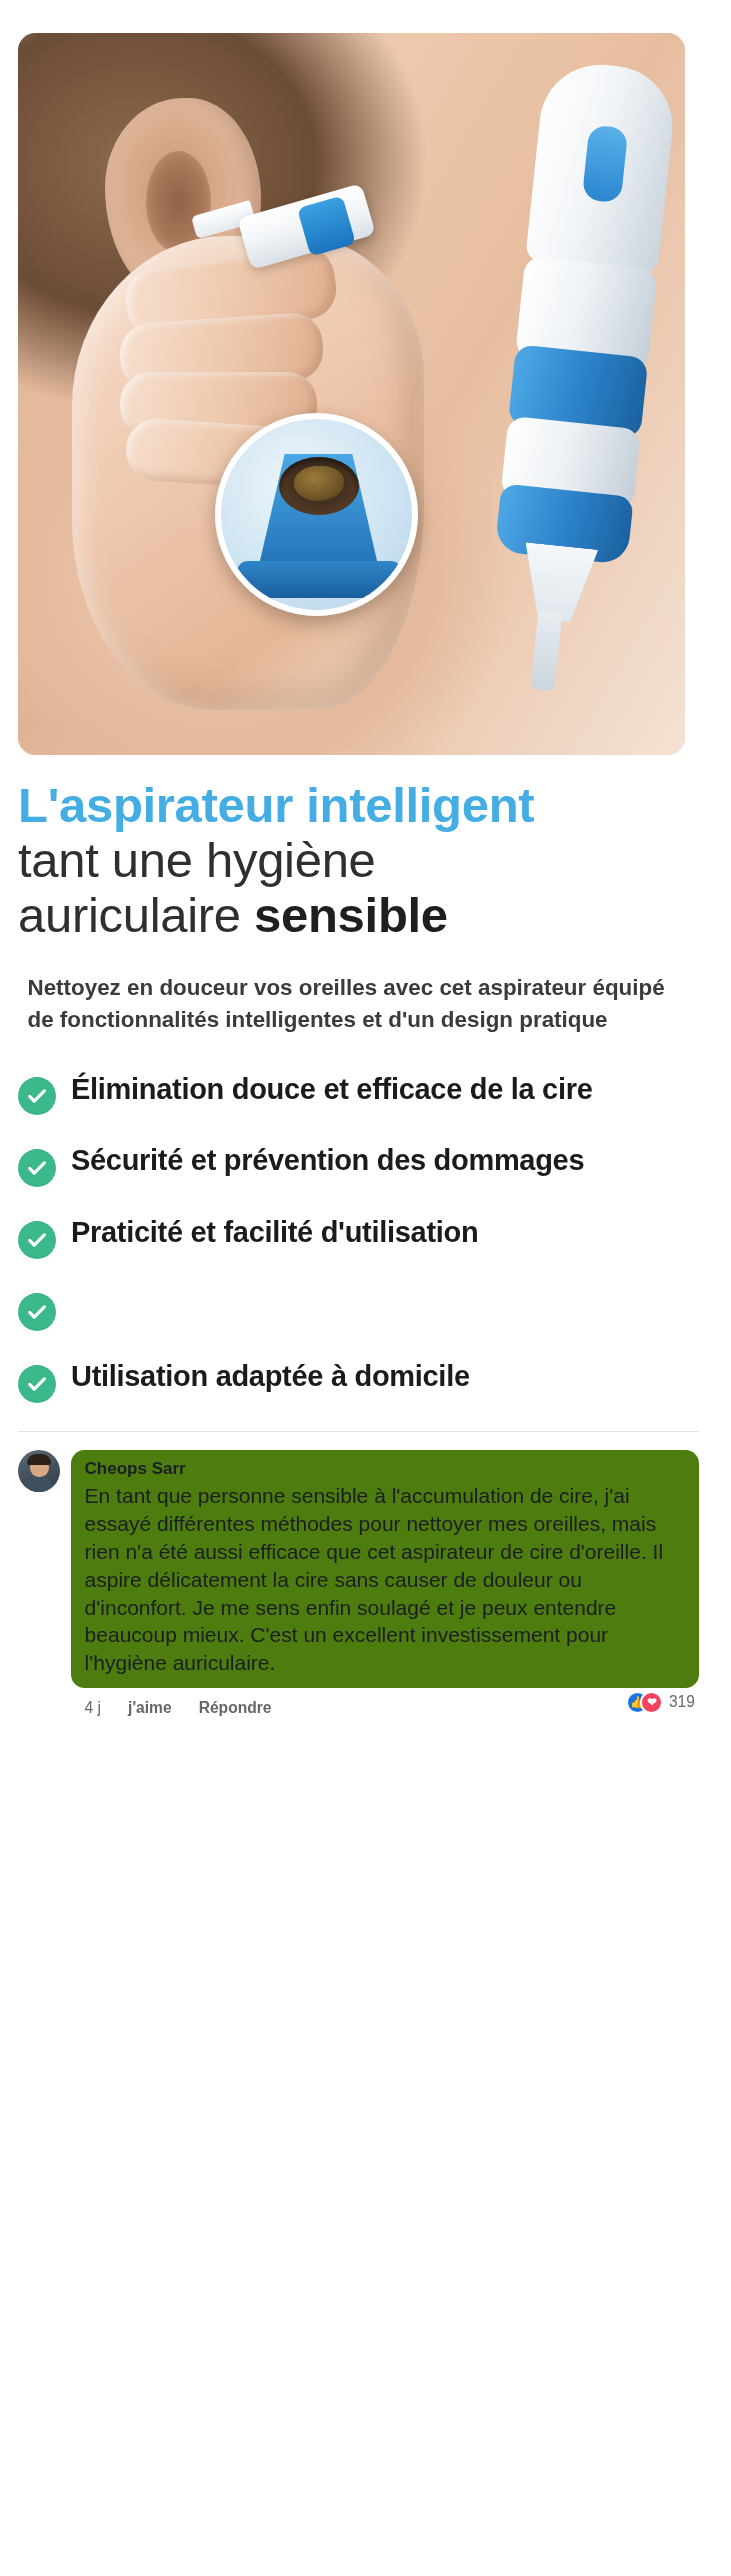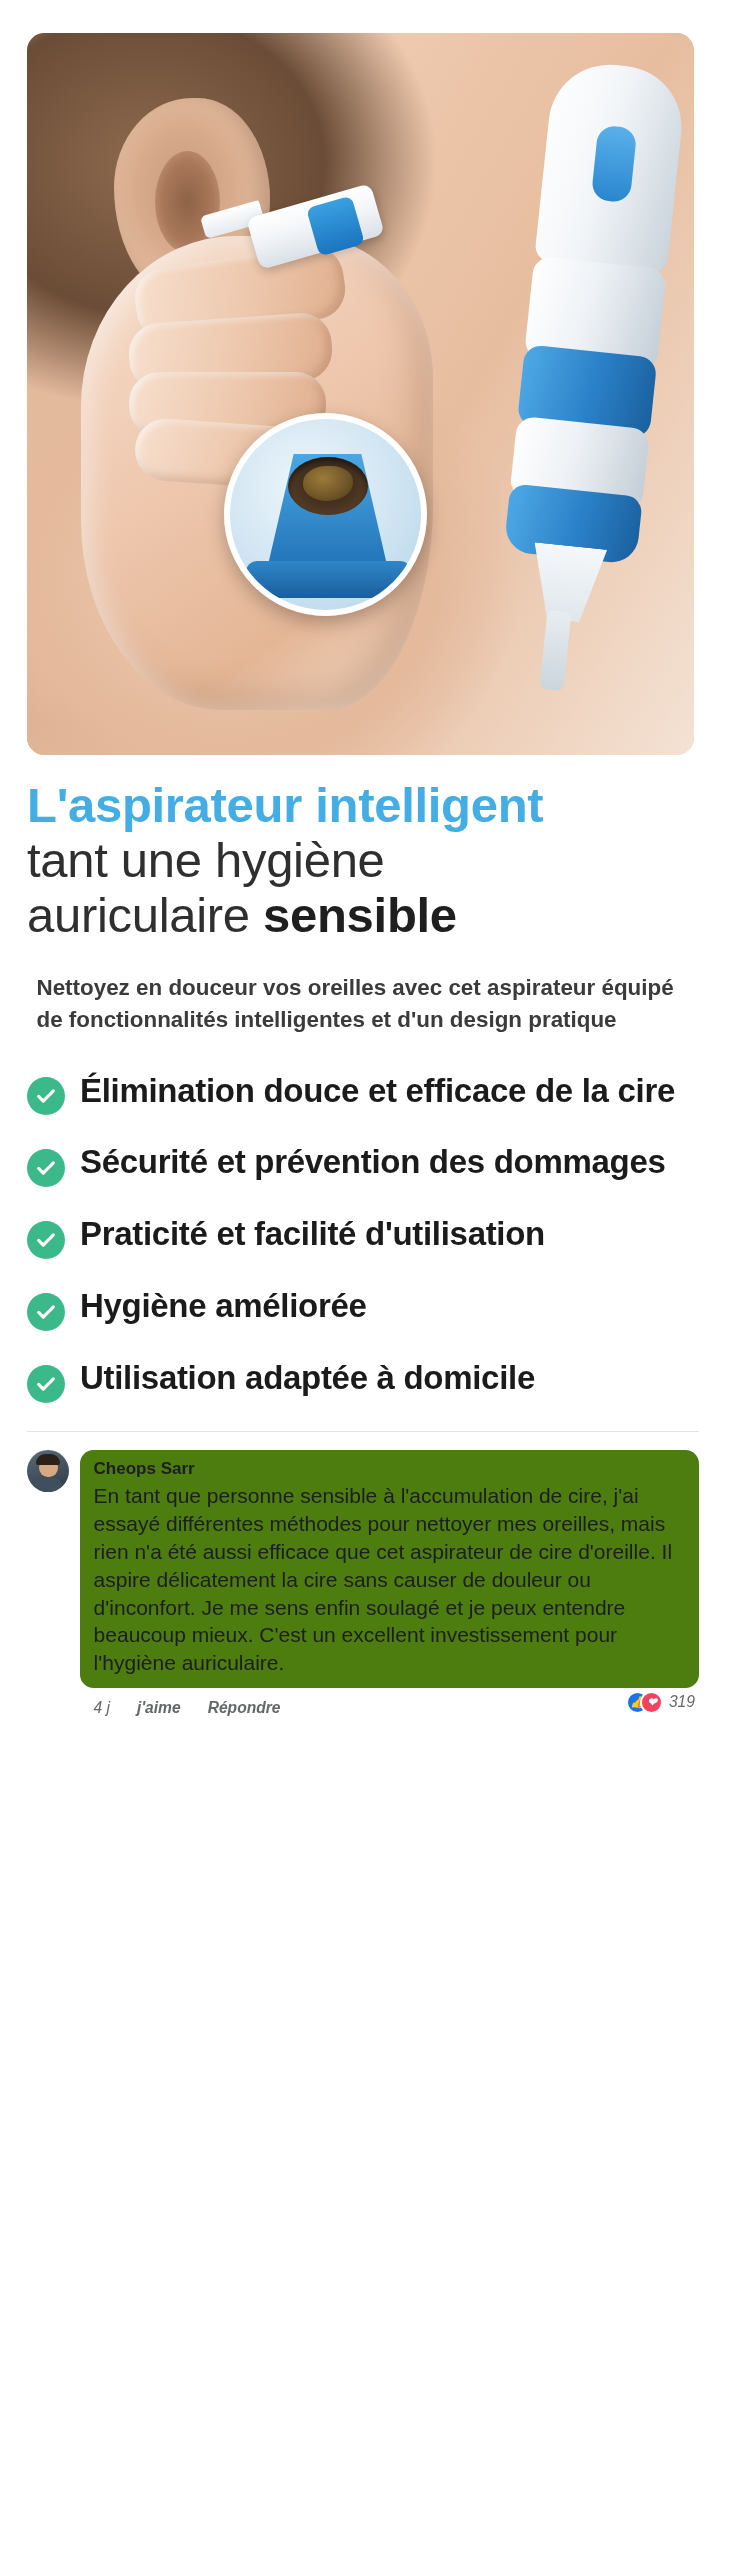--- a/index.html
+++ b/index.html
@@ -5,21 +5,21 @@
   * { box-sizing: border-box; margin: 0; padding: 0; }
   html, body {
     width: 732px;
     background: #ffffff;
     font-family: "Liberation Sans", sans-serif;
   }
   .page {
     width: 732px;
     min-height: 2576px;
     background: #ffffff;
-    padding: 33px 33px 0 27px;
+    padding: 33px 33px 0 18px;
     position: relative;
   }
 
   
   .hero {
     width: 667px;
     height: 722px;
     border-radius: 17.6px;
     overflow: hidden;
     position: relative;
@@ -219,21 +219,21 @@
   .check {
     flex: 0 0 auto;
     width: 38px; height: 38px;
     border-radius: 50%;
     background: #3bb98a;
     display: flex; align-items: center; justify-content: center;
     margin-top: 5.4px;
   }
   .check svg { width: 22px; height: 22px; display: block; }
   .benefit-text {
-    font-size: 33px;
+    font-size: 29px;
     line-height: 1.18;
     font-weight: 700;
     color: #1b1b1b;
     letter-spacing: -0.3px;
   }
 
   
   .comment-wrap {
     margin-top: 24.4px;
     border-top: 0.7px solid #e3e3e3;
@@ -284,21 +284,20 @@
   }
   .c-meta {
     display: flex;
     align-items: flex-start;
     gap: 27px;
     padding: 11px 0 0 13.6px;
     font-size: 15.6px;
     color: #65676b;
     font-weight: 700;
     position: relative;
-    font-style: italic;
   }
   .c-meta .time { font-weight: 400; }
   .reactions {
     position: absolute;
     right: 4.1px; top: 2.7px;
     display: flex;
     align-items: center;
     gap: 5.4px;
   }
   .rx-pill {
@@ -388,21 +387,20 @@
       </span>
       <span class="benefit-text">Praticité et facilité d'utilisation</span>
     </div>
 
     <div class="benefit">
       <span class="check">
         <svg viewBox="0 0 24 24" aria-hidden="true">
             <path d="M4 12.5l5 5L20 6.5" fill="none" stroke="#ffffff" stroke-width="3.4" stroke-linecap="round" stroke-linejoin="round"></path>
           </svg>
       </span>
-      <span class="benefit-text">Hygiène améliorée</span>
     </div>
 
     <div class="benefit">
       <span class="check">
         <svg viewBox="0 0 24 24" aria-hidden="true">
             <path d="M4 12.5l5 5L20 6.5" fill="none" stroke="#ffffff" stroke-width="3.4" stroke-linecap="round" stroke-linejoin="round"></path>
           </svg>
       </span>
       <span class="benefit-text">Utilisation adaptée à domicile</span>
     </div>

